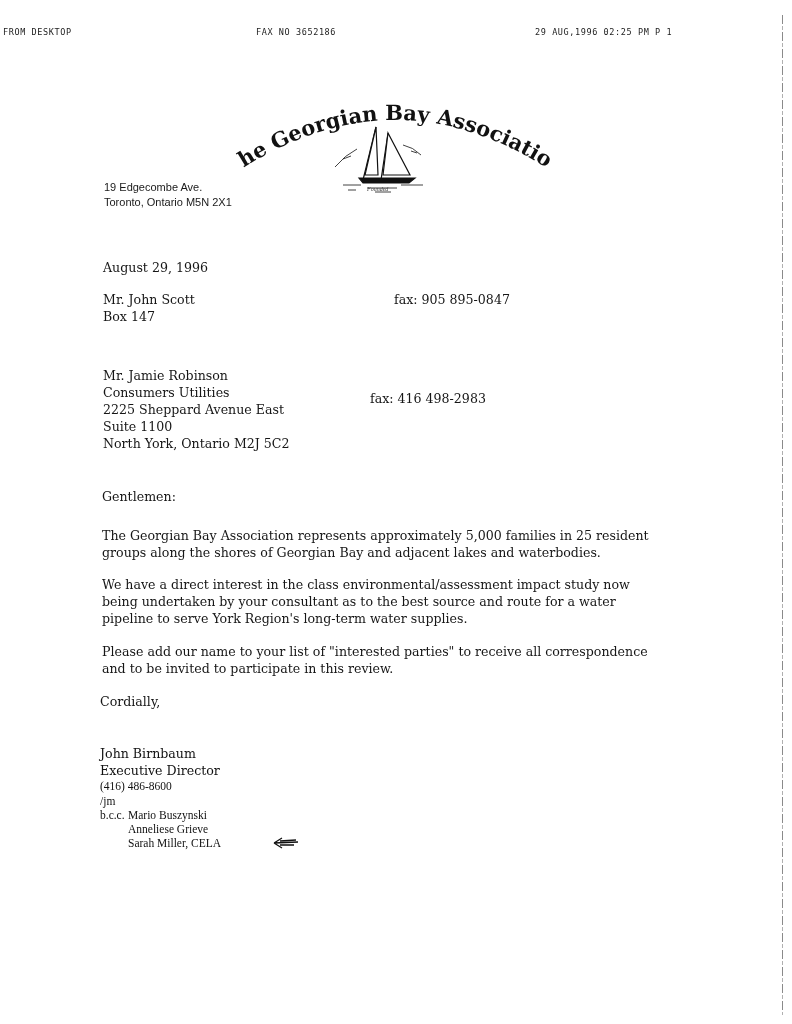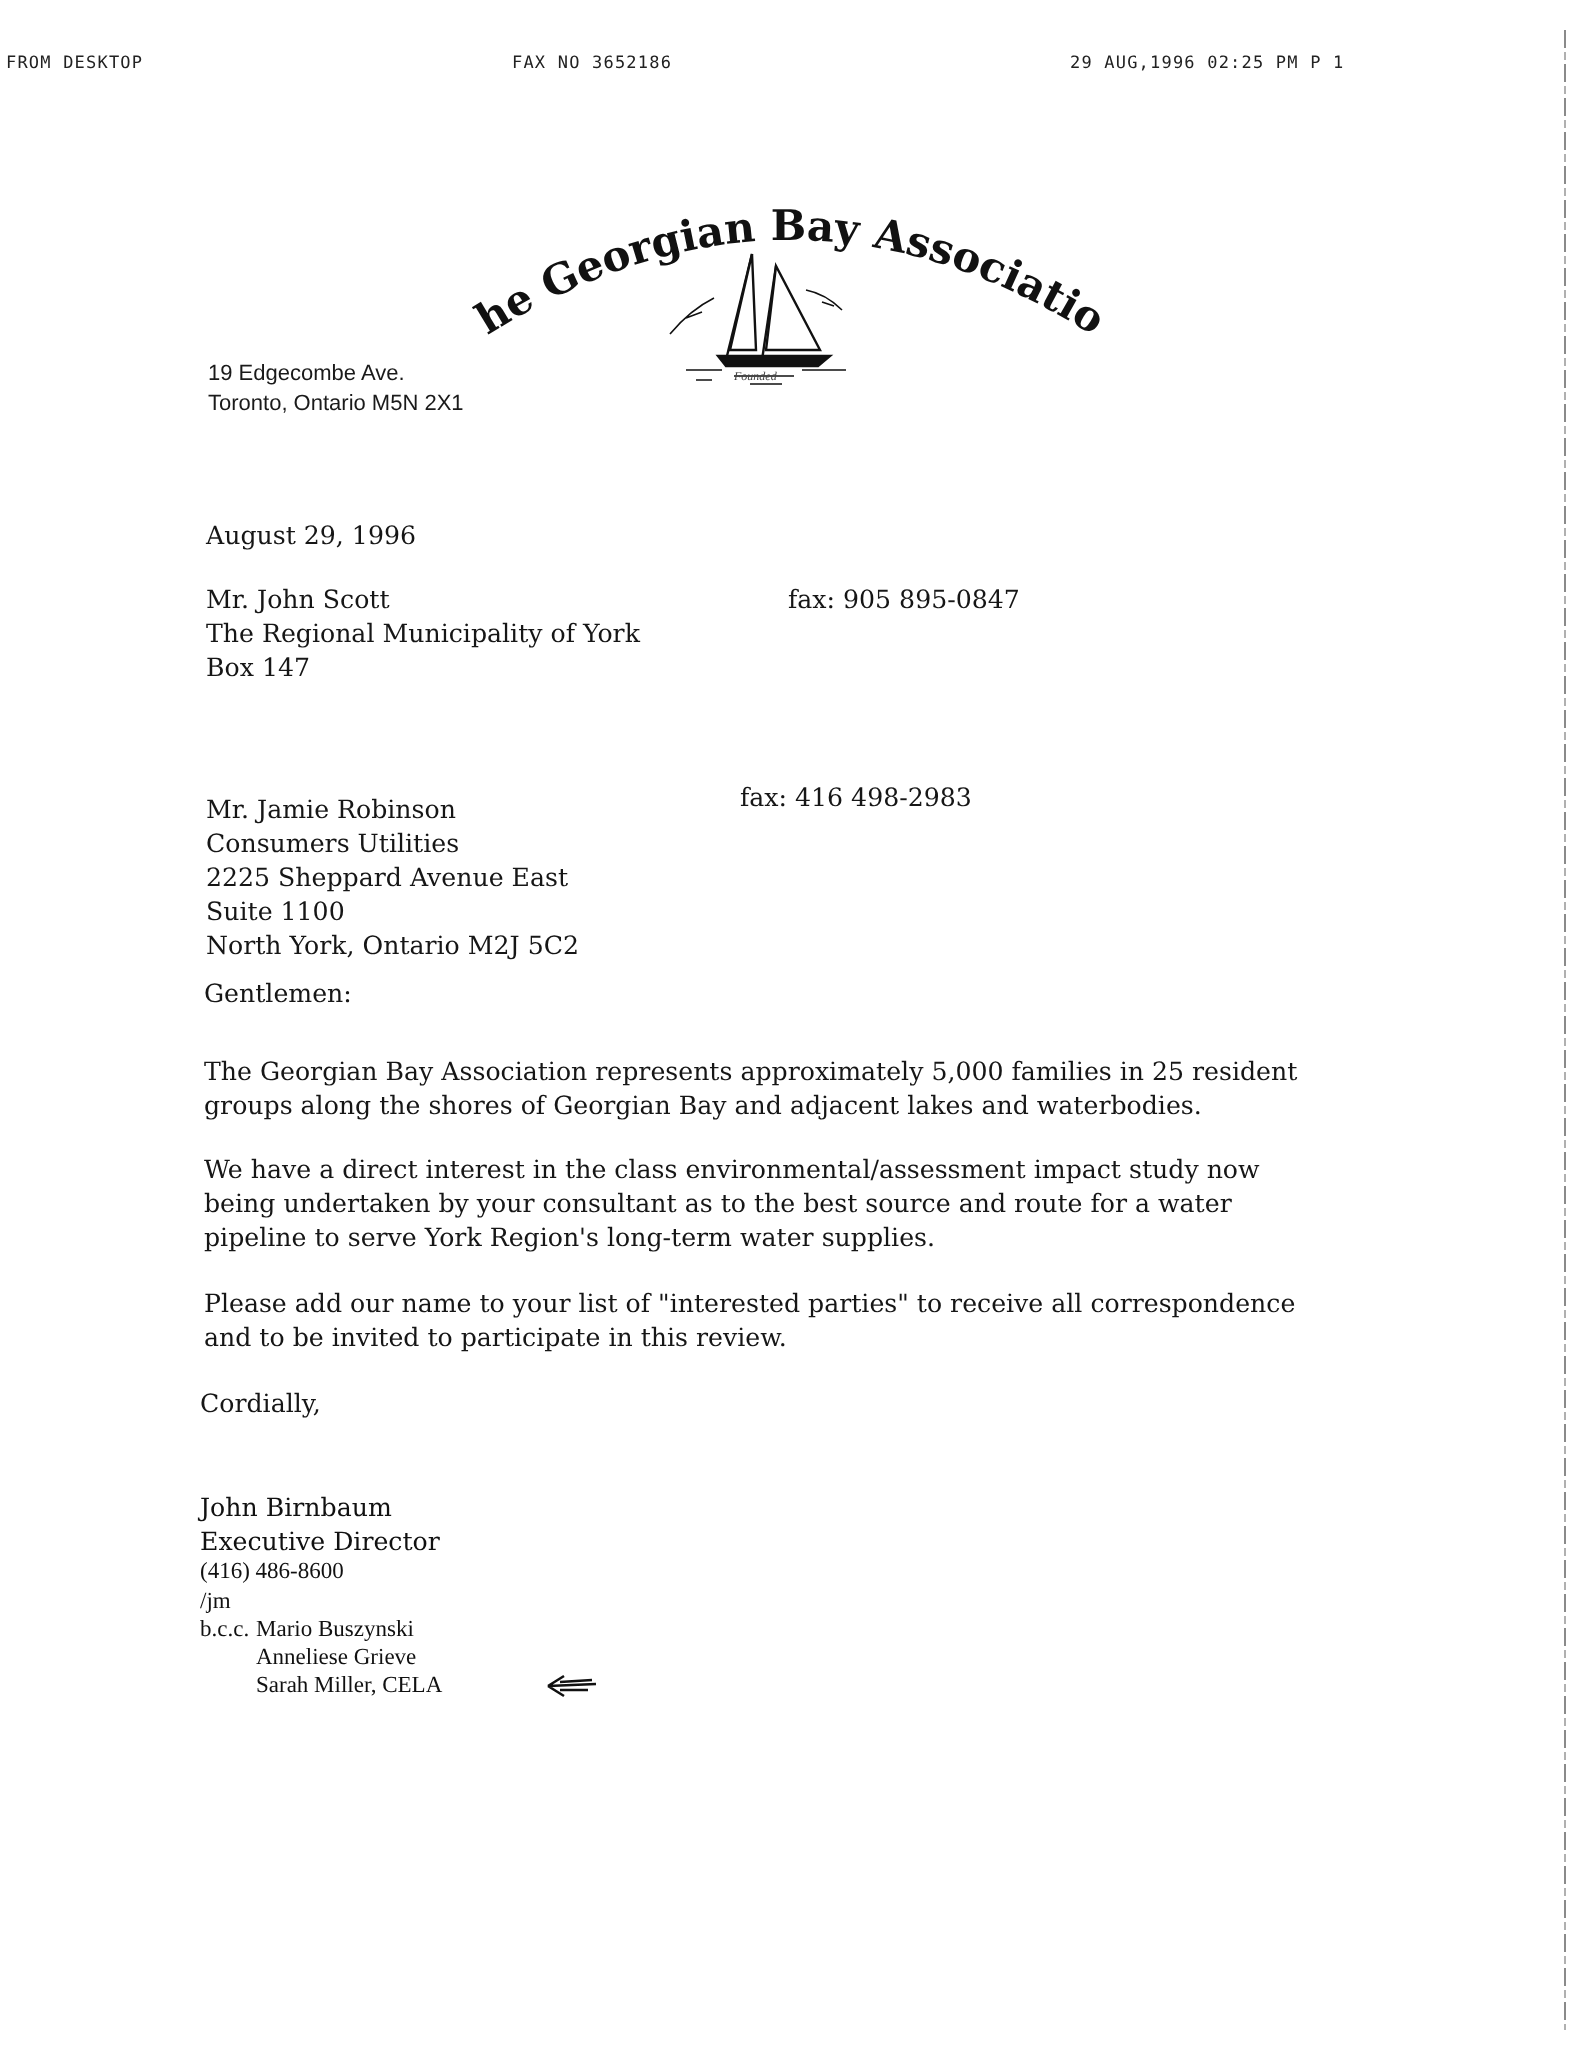--- a/index.html
+++ b/index.html
@@ -56,26 +56,25 @@
 <div class="return-addr">
   <div>19 Edgecombe Ave.</div>
   <div>Toronto, Ontario   M5N 2X1</div>
 </div>
 
 <div class="letter">
   <div class="abs line" style="left:103px; top:259px;">August 29, 1996</div>
 
   <div class="abs" style="left:103px; top:291px;">
     <div class="line">Mr. John Scott</div>
-    <div class="line">The Regional Municipality of York</div>
     <div class="line">Box 147</div>
   </div>
   <div class="abs line" style="left:370px; top:291px;margin-left:24px;">fax: 905 895-0847</div>
 
-  <div class="abs" style="left:103px; top:396px;">
+  <div class="abs" style="left:103px; top:367px;">
     <div class="line">Mr. Jamie Robinson</div>
     <div class="line">Consumers Utilities</div>
     <div class="line">2225 Sheppard Avenue East</div>
     <div class="line">Suite 1100</div>
     <div class="line">North York, Ontario  M2J 5C2</div>
   </div>
   <div class="abs line" style="left:370px; top:390px;">fax: 416 498-2983</div>
 
   <div class="abs line" style="left:102px; top:488px;">Gentlemen:</div>
 

